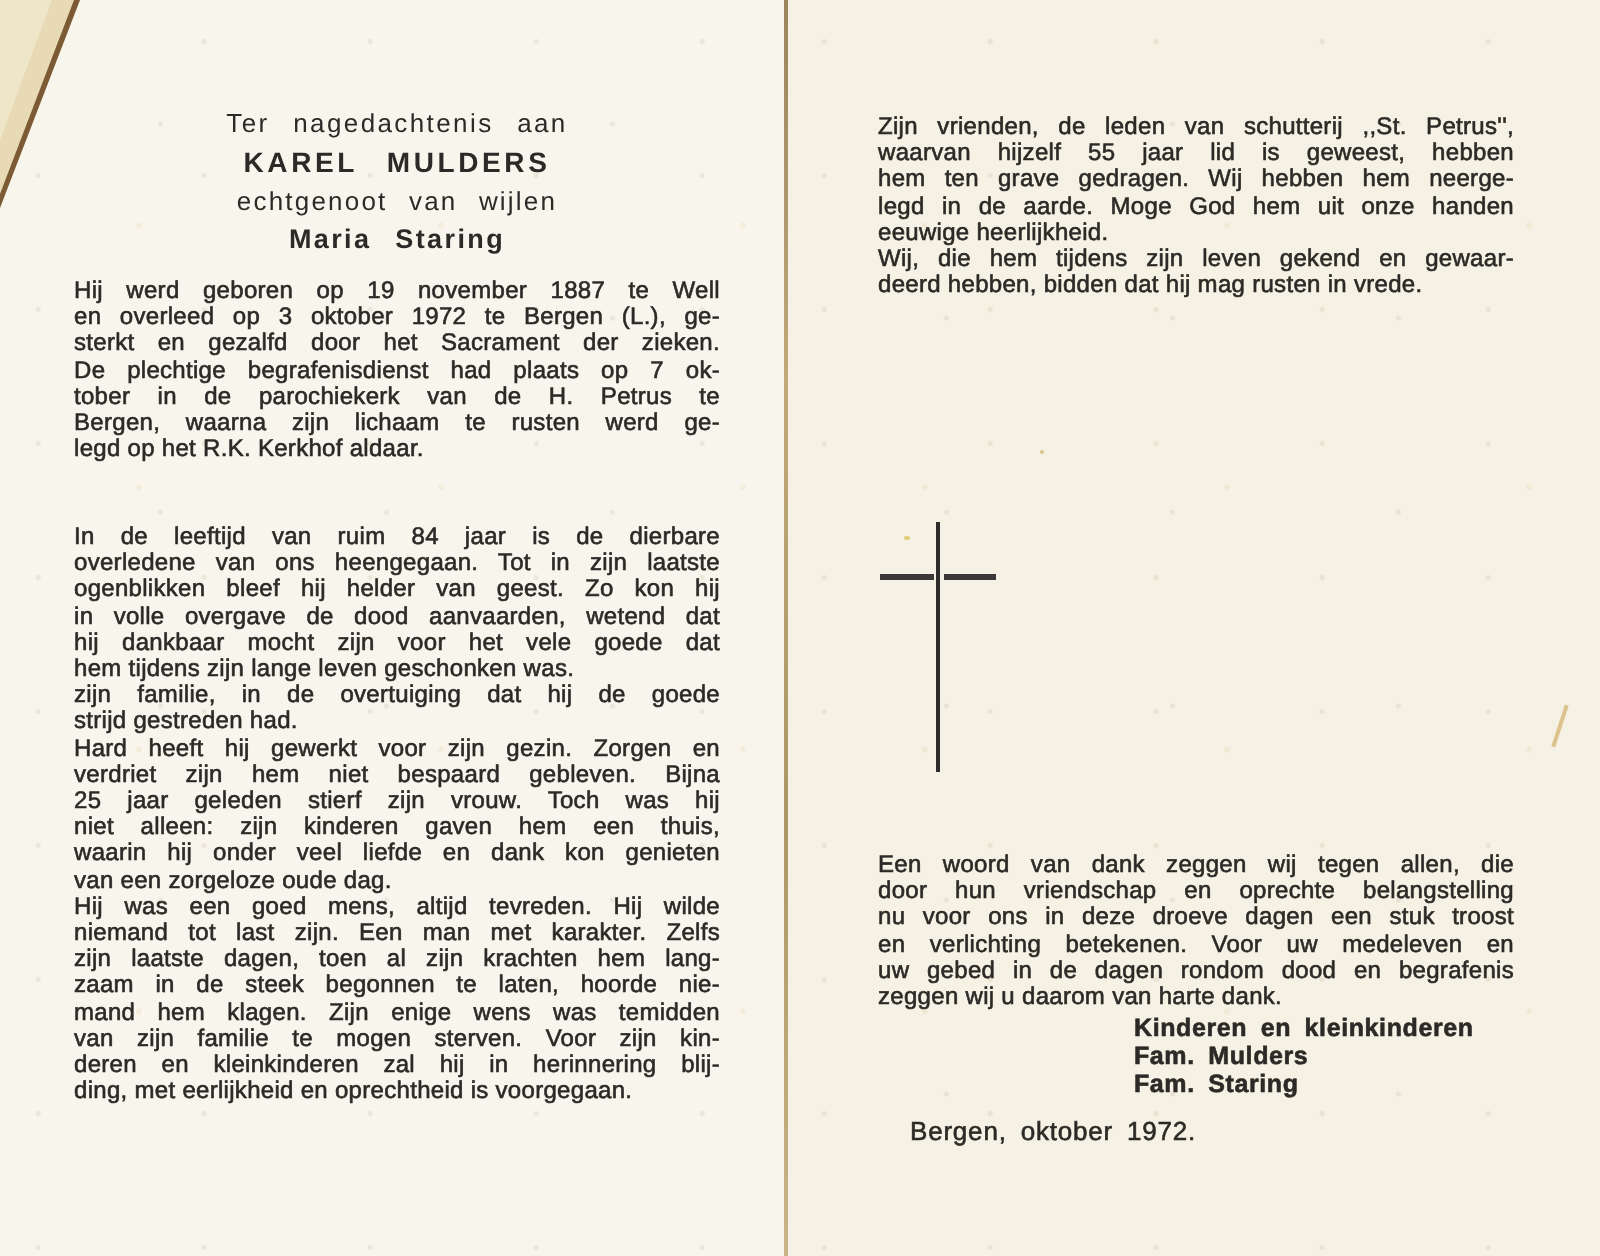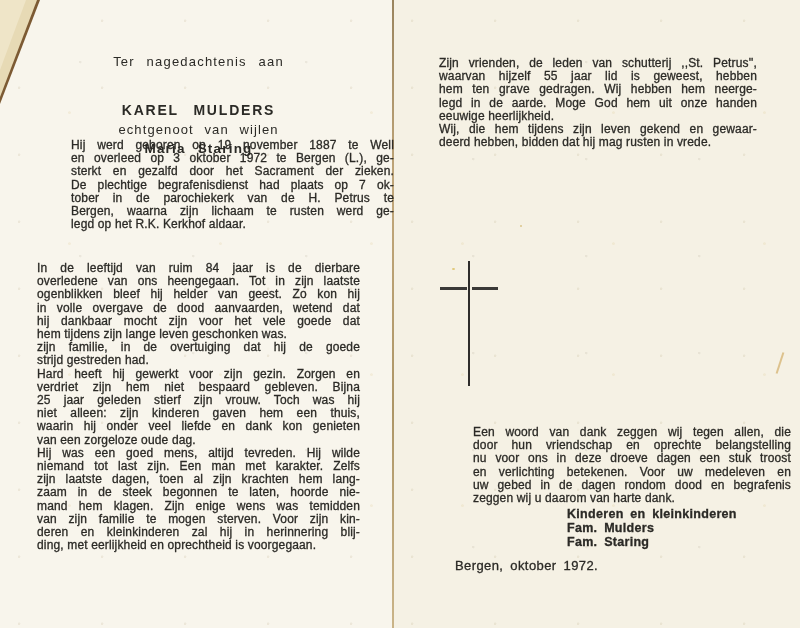--- a/index.html
+++ b/index.html
@@ -38,28 +38,27 @@
   .speck.a{left:452px;top:268px;width:3px;height:2px;background:#d8b84a;opacity:.7;}
   .speck.b{left:520px;top:225px;width:2px;height:2px;background:#c9a84e;opacity:.6;}
   .scratch{position:absolute;left:779px;top:352px;width:2px;height:22px;background:#d0a95e;opacity:.65;transform:rotate(18deg);}
   
   .column{position:absolute;top:0;height:628px;}
   .column.left{left:37px;width:323px;}
   .column.right{left:439px;width:318px;}
   .hdr{position:absolute;left:0;width:100%;text-align:center;}
   .hdr .h-line{white-space:nowrap;}
   .hdr .dedication{font-size:13px;line-height:19px;letter-spacing:1.2px;word-spacing:7px;}
-  .hdr .name{font-size:14px;line-height:20px;font-weight:bold;letter-spacing:1.8px;word-spacing:9px;margin-top:29px;}
+  .hdr .name{font-size:14px;line-height:20px;font-weight:bold;letter-spacing:1.8px;word-spacing:9px;}
   .hdr .relation{font-size:13px;line-height:19px;letter-spacing:1.1px;word-spacing:6px;}
   .hdr .spouse{font-size:13.5px;line-height:19px;font-weight:bold;letter-spacing:1.2px;word-spacing:7px;}
   .para{
     position:absolute;left:0;width:100%;
     font-size:12px;line-height:13.2px;
     letter-spacing:.15px;
-    margin-left:34px;
     -webkit-text-stroke:.3px #2b2a26;
   }
   .para-group{position:absolute;left:0;width:100%;}
   .para-flow{
     font-size:12px;line-height:13.2px;letter-spacing:.15px;
     -webkit-text-stroke:.3px #2b2a26;
   }
   .textline{text-align:justify;text-align-last:justify;}
   .para .textline:last-child,
   .para-flow .textline:last-child{text-align-last:left;}

